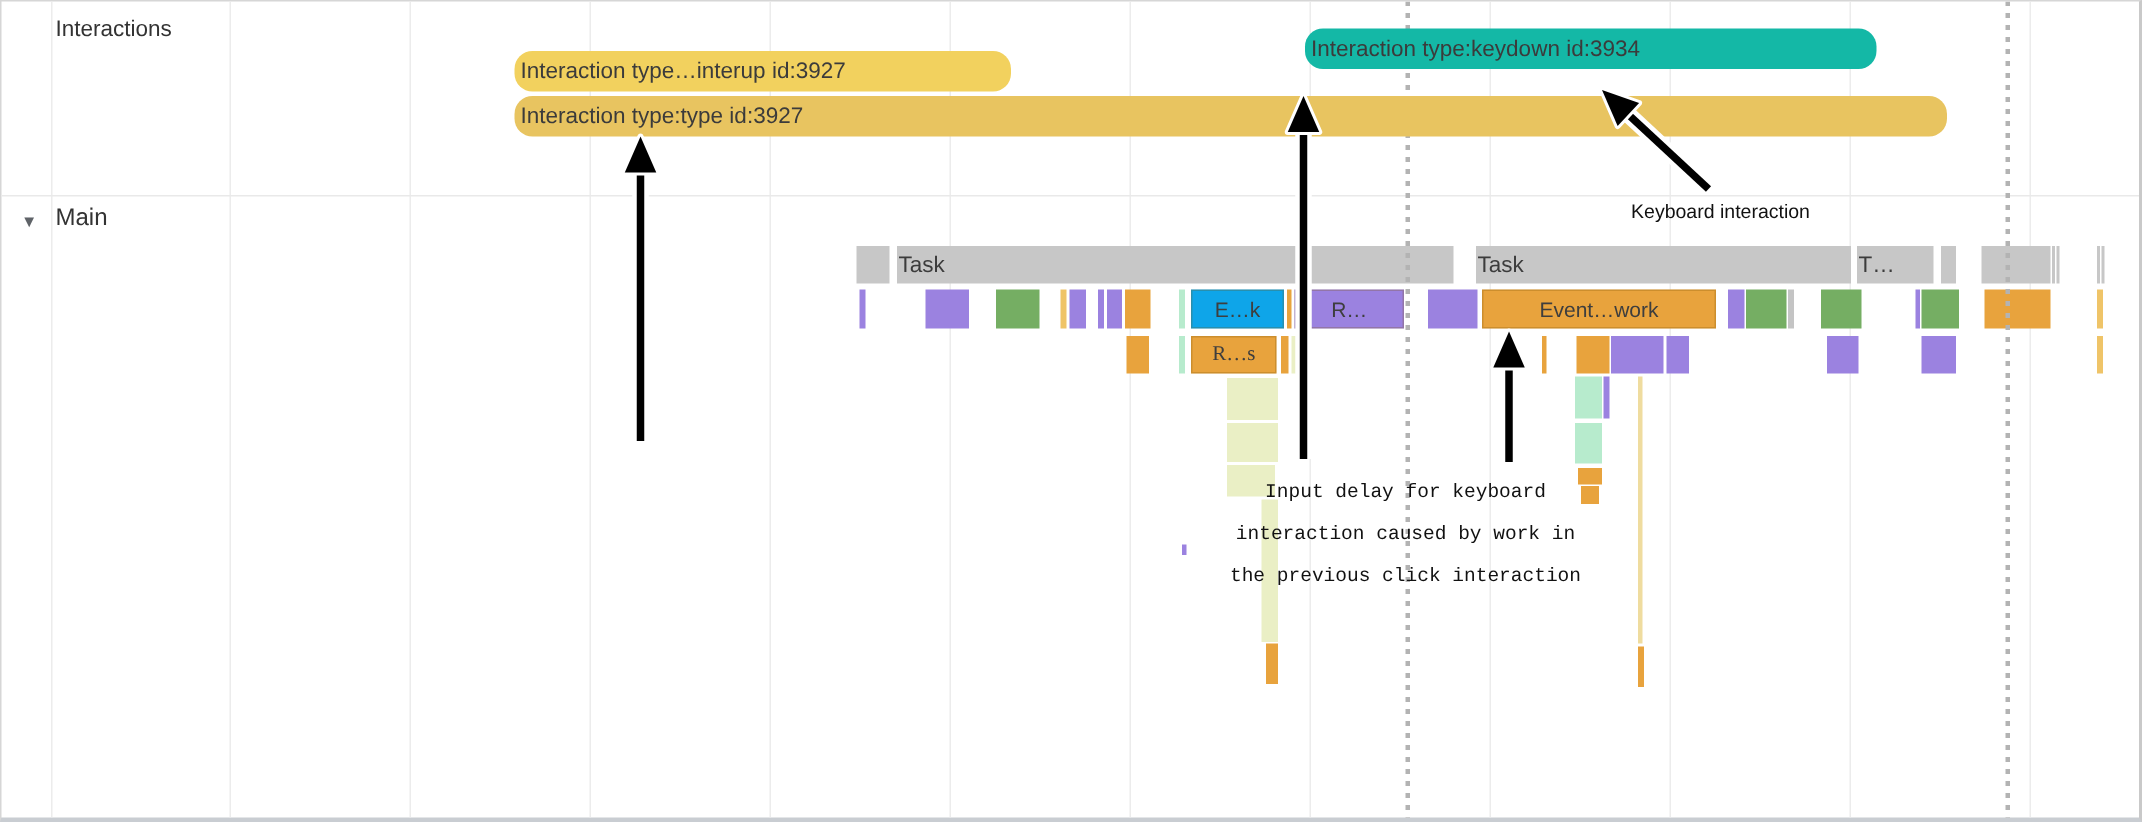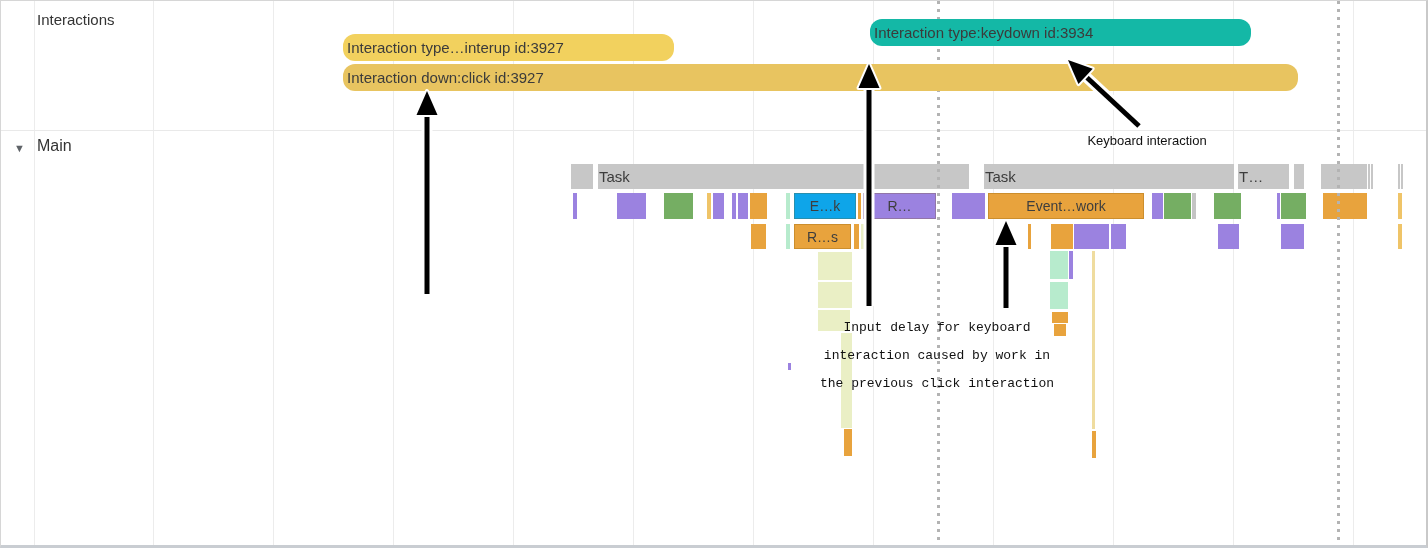--- a/index.html
+++ b/index.html
@@ -85,21 +85,21 @@
       <div class="block" style="left: 1151px; top: 192px; width: 11px; height: 26px; background: rgb(155, 130, 224);"></div>
       <div class="block" style="left: 1163px; top: 192px; width: 27px; height: 26px; background: rgb(117, 174, 99);"></div>
       <div class="block" style="left: 1191px; top: 192px; width: 4px; height: 26px; background: rgb(196, 196, 196);"></div>
       <div class="block" style="left: 1213px; top: 192px; width: 27px; height: 26px; background: rgb(117, 174, 99);"></div>
       <div class="block" style="left: 1276px; top: 192px; width: 3px; height: 26px; background: rgb(155, 130, 224);"></div>
       <div class="block" style="left: 1280px; top: 192px; width: 25px; height: 26px; background: rgb(117, 174, 99);"></div>
       <div class="block" style="left: 1322px; top: 192px; width: 44px; height: 26px; background: rgb(232, 163, 61);"></div>
       <div class="block" style="left: 1397px; top: 192px; width: 4px; height: 26px; background: rgb(239, 196, 104);"></div>
       <div class="block" style="left: 750px; top: 223px; width: 15px; height: 25px; background: rgb(232, 163, 61);"></div>
       <div class="block" style="left: 785px; top: 223px; width: 4px; height: 25px; background: rgb(183, 235, 205);"></div>
-      <div class="block bordered" style="left: 793px; top: 223px; width: 57px; height: 25px; background: rgb(232, 163, 61);">R…s</div>
+      <div class="block bordered" style="left: 793px; top: 223px; width: 57px; height: 25px; background: rgb(232, 163, 61); font-family: Liberation Serif, serif;">R…s</div>
       <div class="block" style="left: 853px; top: 223px; width: 5px; height: 25px; background: rgb(232, 163, 61);"></div>
       <div class="block" style="left: 860px; top: 223px; width: 3px; height: 25px; background: rgb(234, 239, 197);"></div>
       <div class="block" style="left: 1027px; top: 223px; width: 3px; height: 25px; background: rgb(232, 163, 61);"></div>
       <div class="block" style="left: 1050px; top: 223px; width: 22px; height: 25px; background: rgb(232, 163, 61);"></div>
       <div class="block" style="left: 1073px; top: 223px; width: 35px; height: 25px; background: rgb(155, 130, 224);"></div>
       <div class="block" style="left: 1110px; top: 223px; width: 15px; height: 25px; background: rgb(155, 130, 224);"></div>
       <div class="block" style="left: 1217px; top: 223px; width: 21px; height: 25px; background: rgb(155, 130, 224);"></div>
       <div class="block" style="left: 1280px; top: 223px; width: 23px; height: 25px; background: rgb(155, 130, 224);"></div>
       <div class="block" style="left: 1397px; top: 223px; width: 4px; height: 25px; background: rgb(239, 196, 104);"></div>
       <div class="block" style="left: 817px; top: 251px; width: 34px; height: 28px; background: rgb(234, 239, 197);"></div>
@@ -110,21 +110,21 @@
       <div class="block" style="left: 843px; top: 428px; width: 8px; height: 27px; background: rgb(232, 163, 61);"></div>
       <div class="block" style="left: 1049px; top: 250px; width: 18px; height: 28px; background: rgb(183, 235, 205);"></div>
       <div class="block" style="left: 1068px; top: 250px; width: 4px; height: 28px; background: rgb(155, 130, 224);"></div>
       <div class="block" style="left: 1049px; top: 281px; width: 18px; height: 27px; background: rgb(183, 235, 205);"></div>
       <div class="block" style="left: 1051px; top: 311px; width: 16px; height: 11px; background: rgb(232, 163, 61);"></div>
       <div class="block" style="left: 1053px; top: 323px; width: 12px; height: 12px; background: rgb(232, 163, 61);"></div>
       <div class="block" style="left: 1091px; top: 250px; width: 3px; height: 178px; background: rgb(239, 220, 159);"></div>
       <div class="block" style="left: 1091px; top: 430px; width: 4px; height: 27px; background: rgb(232, 163, 61);"></div>
       <div class="ibar" style="left: 342px; top: 33px; width: 331px; height: 27px; background: rgb(242, 209, 94);">Interaction type…interup id:3927</div>
       <div class="ibar" style="left: 869px; top: 18px; width: 381px; height: 27px; background: #14b8a6;">Interaction type:keydown id:3934</div>
-      <div class="ibar" style="left: 342px; top: 63px; width: 955px; height: 27px; background: rgb(232, 196, 96);">Interaction down:click id:3927</div>
+      <div class="ibar" style="left: 342px; top: 63px; width: 955px; height: 27px; background: rgb(232, 196, 96);">Interaction type:type id:3927</div>
     </div>
   <div class="hsep" id="hsep" style="top: 129px;"></div>
 
   <div class="track-label" style="left:36px;top:10px;">Interactions</div>
 
   <div class="collapse" style="left:13px;top:141px;">▼</div>
 
   <div class="track-label" style="left:36px;top:136px;font-size:16px;">Main</div>
 
   <svg id="arrows" width="1428" height="548">

